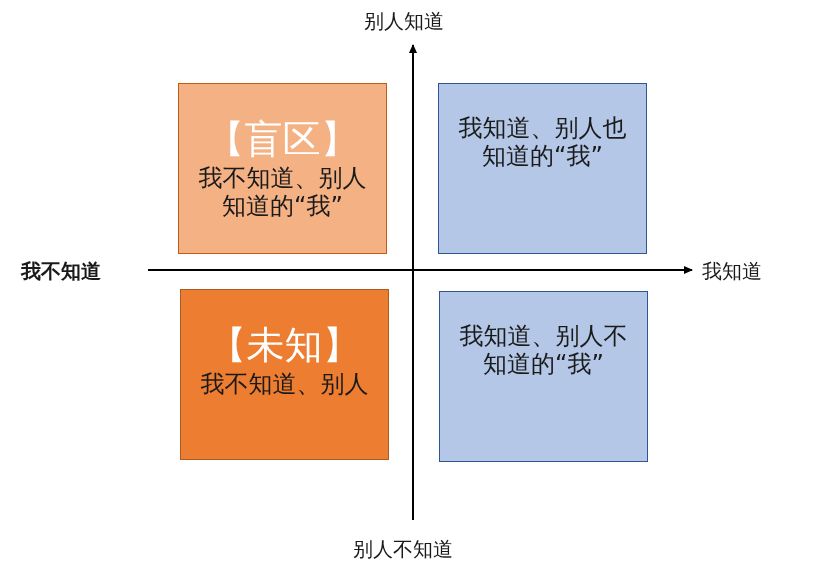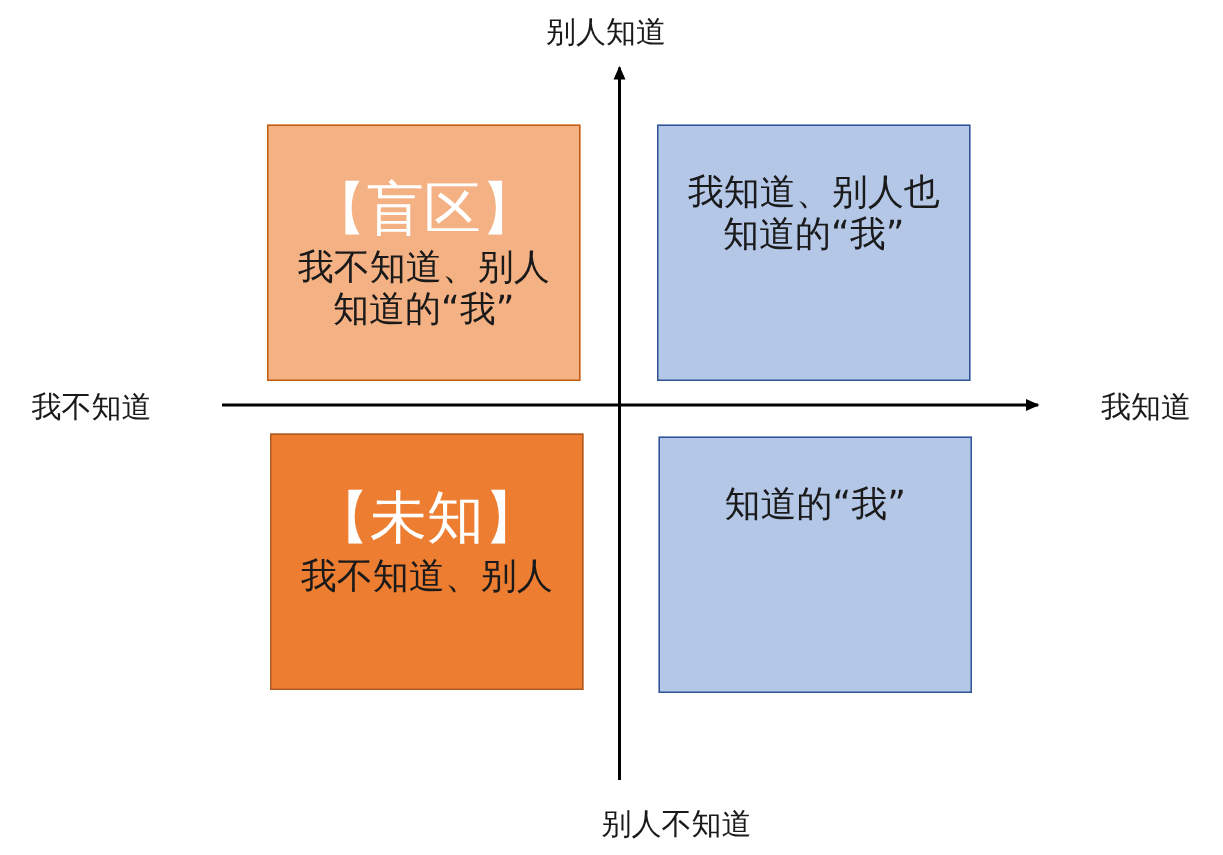--- a/index.html
+++ b/index.html
@@ -19,35 +19,36 @@
   <defs>
     <marker id="arrow" markerWidth="10" markerHeight="10" refX="8" refY="5" orient="auto" markerUnits="userSpaceOnUse">
       <path d="M0,1 L9,5 L0,9 Z" fill="#000"></path>
     </marker>
   </defs>
   <line x1="148" y1="270" x2="692" y2="270" stroke="#000" stroke-width="2" marker-end="url(#arrow)"></line>
   <line x1="413" y1="520" x2="413" y2="45" stroke="#000" stroke-width="2" marker-end="url(#arrow)"></line>
 </svg>
 
 <div class="axis-label" style="left:364px; top:9px;">别人知道</div>
-<div class="axis-label" style="left:353px; top:537px;margin-left:48px;">别人不知道</div>
-<div class="axis-label" style="left:21px; top:259px;">我不知道</div>
-<div class="axis-label" style="left:734px; top:259px;text-align:center;">我知道</div>
+<div class="axis-label" style="left:353px; top:537px;">别人不知道</div>
+<div class="axis-label" style="left:21px; top:259px;font-weight:bold;">我不知道</div>
+<div class="axis-label" style="left:702px; top:259px;text-align:center;">我知道</div>
 
 <div class="box" style="left:178px; top:83px; background:#F4B183; border:1.5px solid #C55A11;">
   <div class="title">【盲区】</div>
   <div class="desc">我不知道、别人</div>
   <div class="desc">知道的“我”</div>
 </div>
 
 <div class="box" style="left:438px; top:83px; background:#B4C7E7; border:1.5px solid #2F5597;">
   <div class="desc">我知道、别人也</div>
   <div class="desc">知道的“我”</div>
 </div>
 
 <div class="box" style="left:180px; top:289px; background:#ED7D31; border:1.5px solid #AE5A21;">
   <div class="title">【未知】</div>
   <div class="desc">我不知道、别人</div>
 </div>
 
 <div class="box" style="left:439px; top:291px; background:#B4C7E7; border:1.5px solid #2F5597;">
+  <div class="desc">我知道、别人不</div>
   <div class="desc">知道的“我”</div>
 </div>
 
 </body></html>

